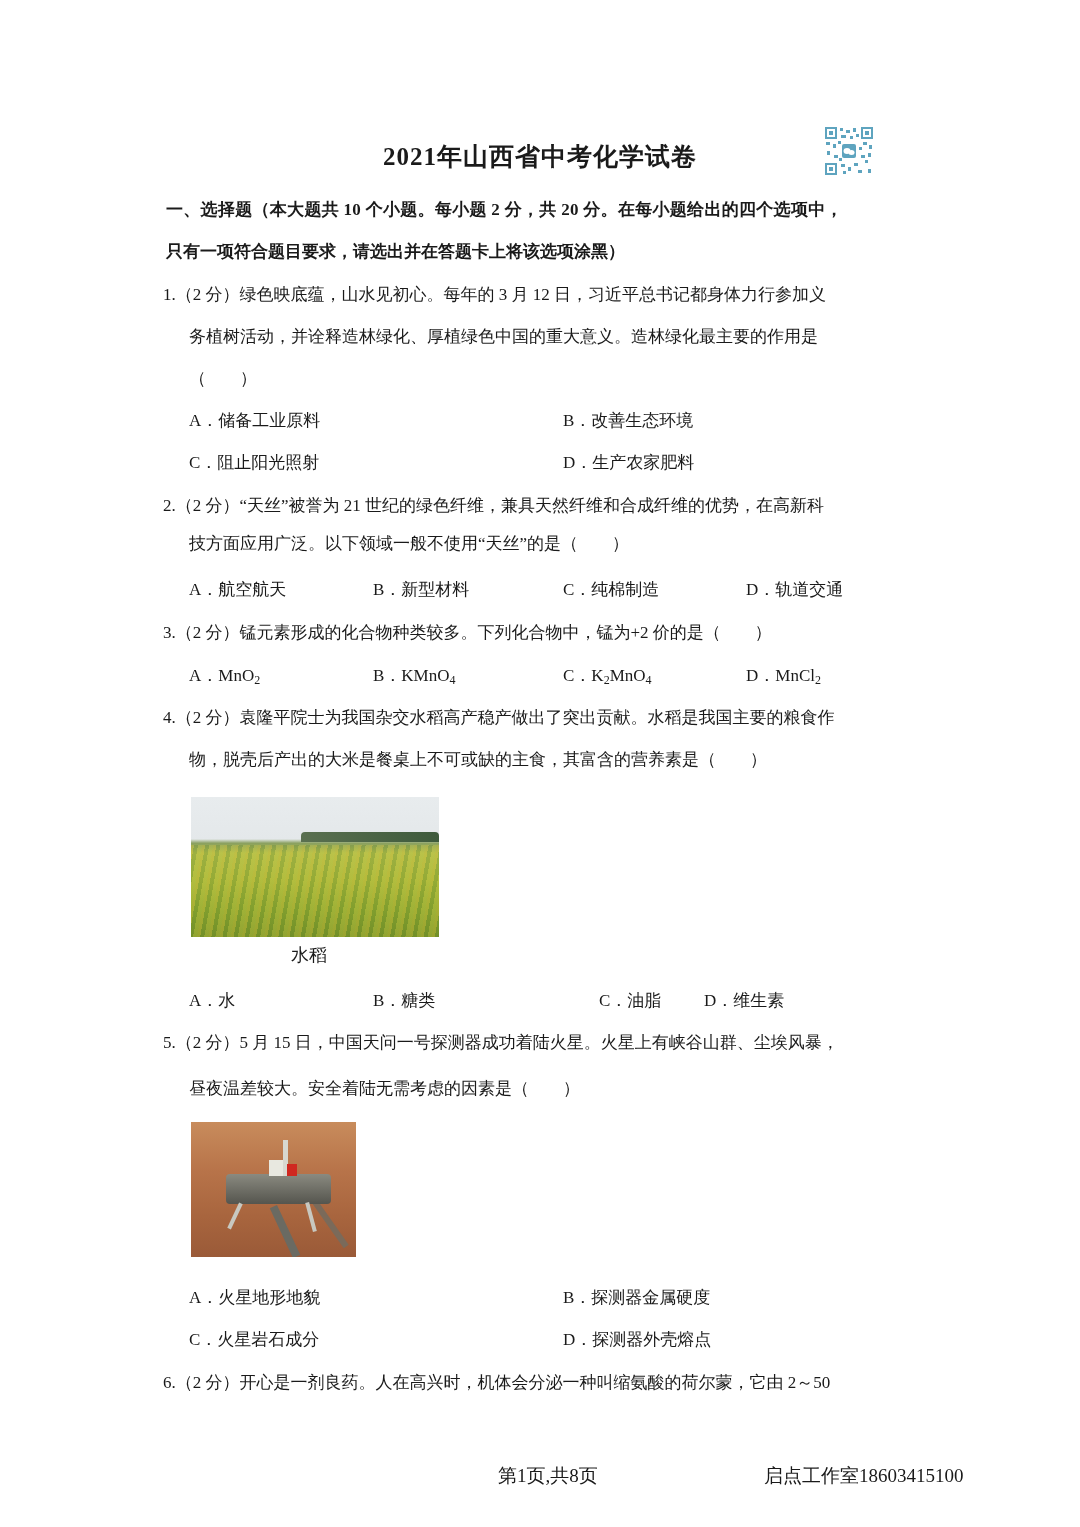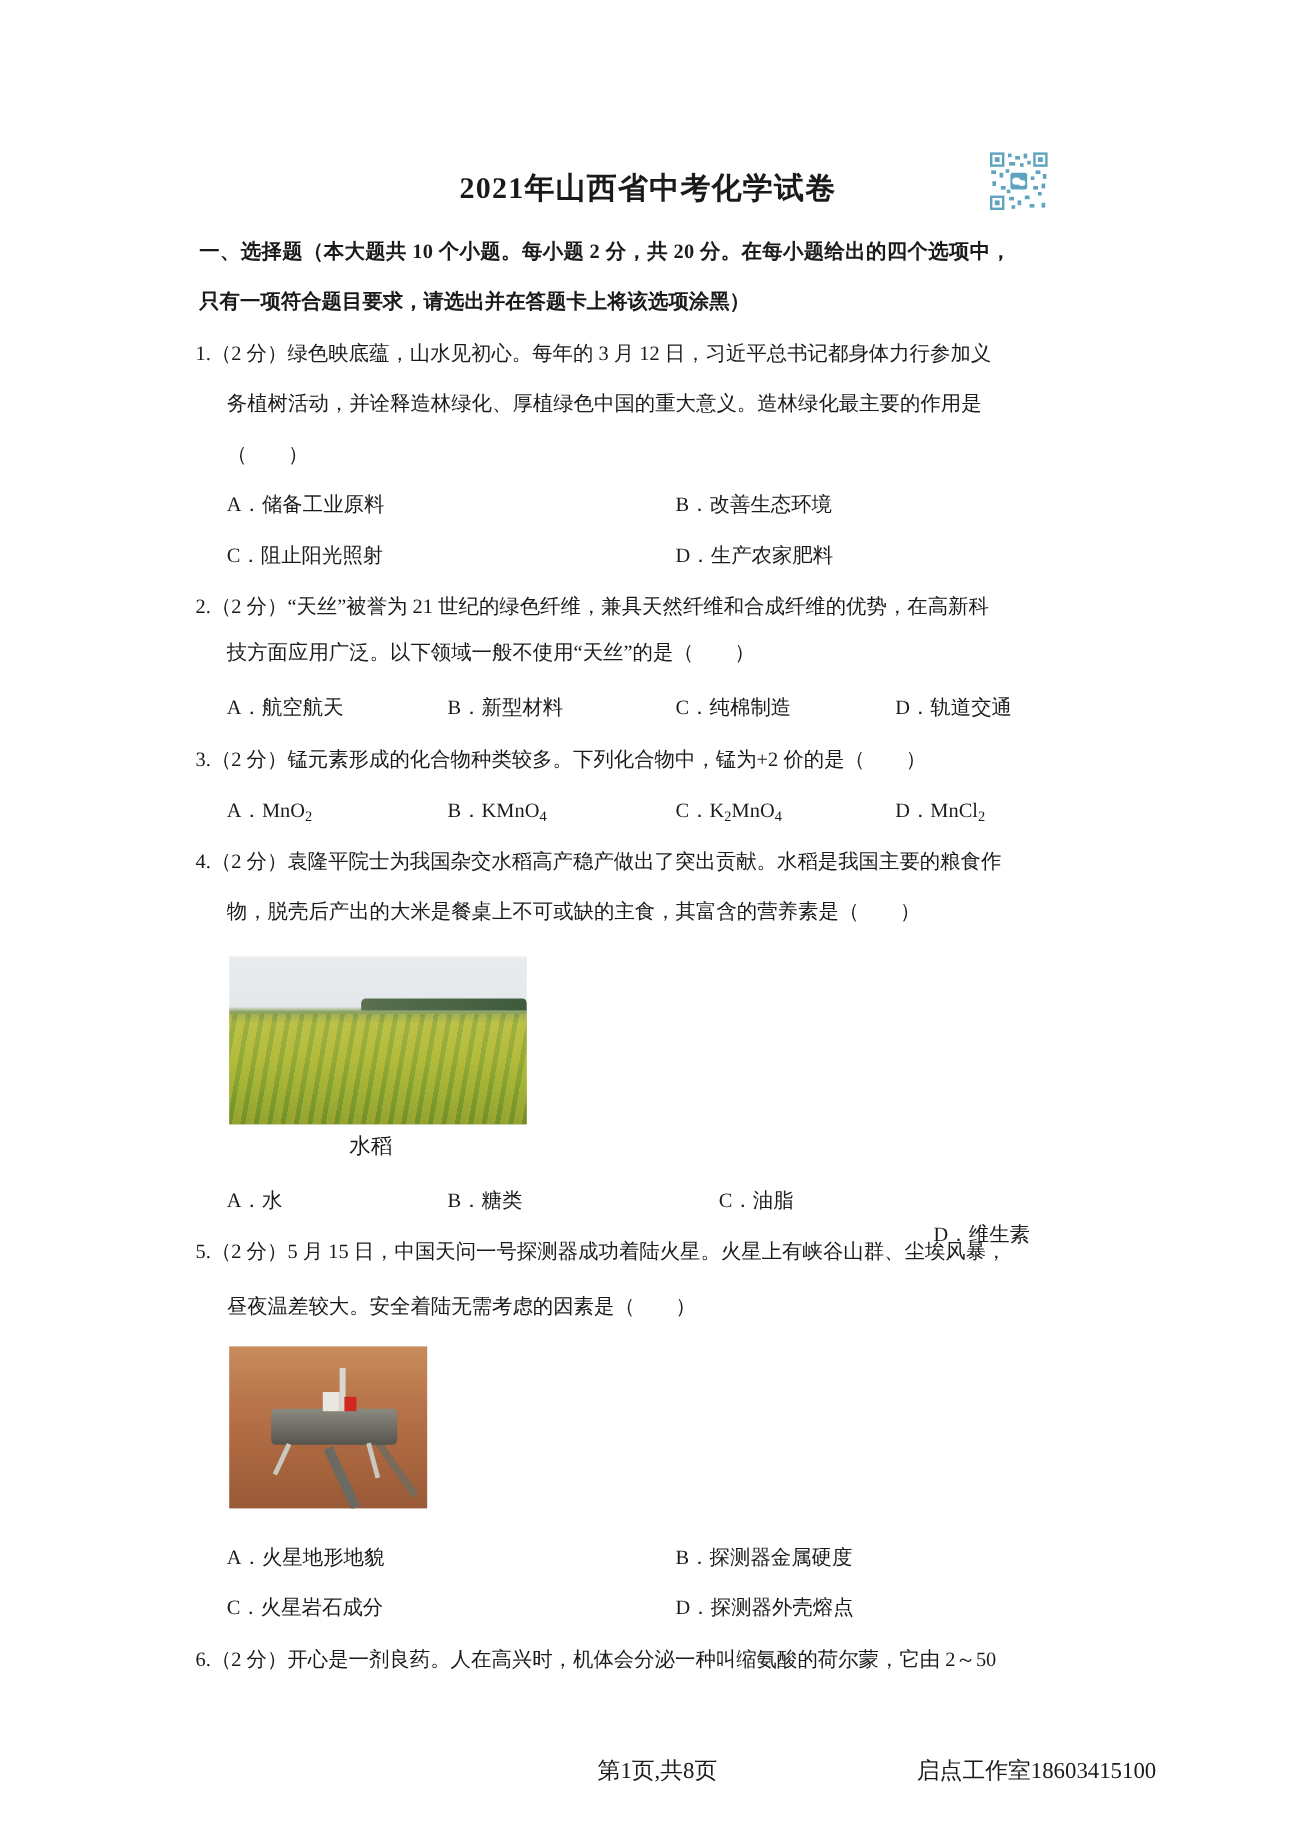--- a/index.html
+++ b/index.html
@@ -130,21 +130,21 @@
   <div class="line" style="left:163px; top:706px;">4.（2 分）袁隆平院士为我国杂交水稻高产稳产做出了突出贡献。水稻是我国主要的粮食作</div>
   <div class="line" style="left:189px; top:748px;">物，脱壳后产出的大米是餐桌上不可或缺的主食，其富含的营养素是（　　）</div>
   <div class="pic rice">
     <div class="trees"></div>
     <div class="stalks"></div>
   </div>
   <div class="caption">水稻</div>
   <div class="opt" style="left:189px; top:989px;">A．水</div>
   <div class="opt" style="left:373px; top:989px;">B．糖类</div>
   <div class="opt" style="left:563px; top:989px;margin-left:36px;">C．油脂</div>
-  <div class="opt" style="left:778px; top:989px;margin-top:28px;">D．维生素</div>
+  <div class="opt" style="left:704px; top:989px;">D．维生素</div>
 
   <div class="line" style="left:163px; top:1031px;">5.（2 分）5 月 15 日，中国天问一号探测器成功着陆火星。火星上有峡谷山群、尘埃风暴，</div>
   <div class="line" style="left:189px; top:1077px;">昼夜温差较大。安全着陆无需考虑的因素是（　　）</div>
   <div class="pic mars">
     <div class="ramp2"></div>
     <div class="deck"></div>
     <div class="mast"></div>
     <div class="box1"></div>
     <div class="box2"></div>
     <div class="leg1"></div>

